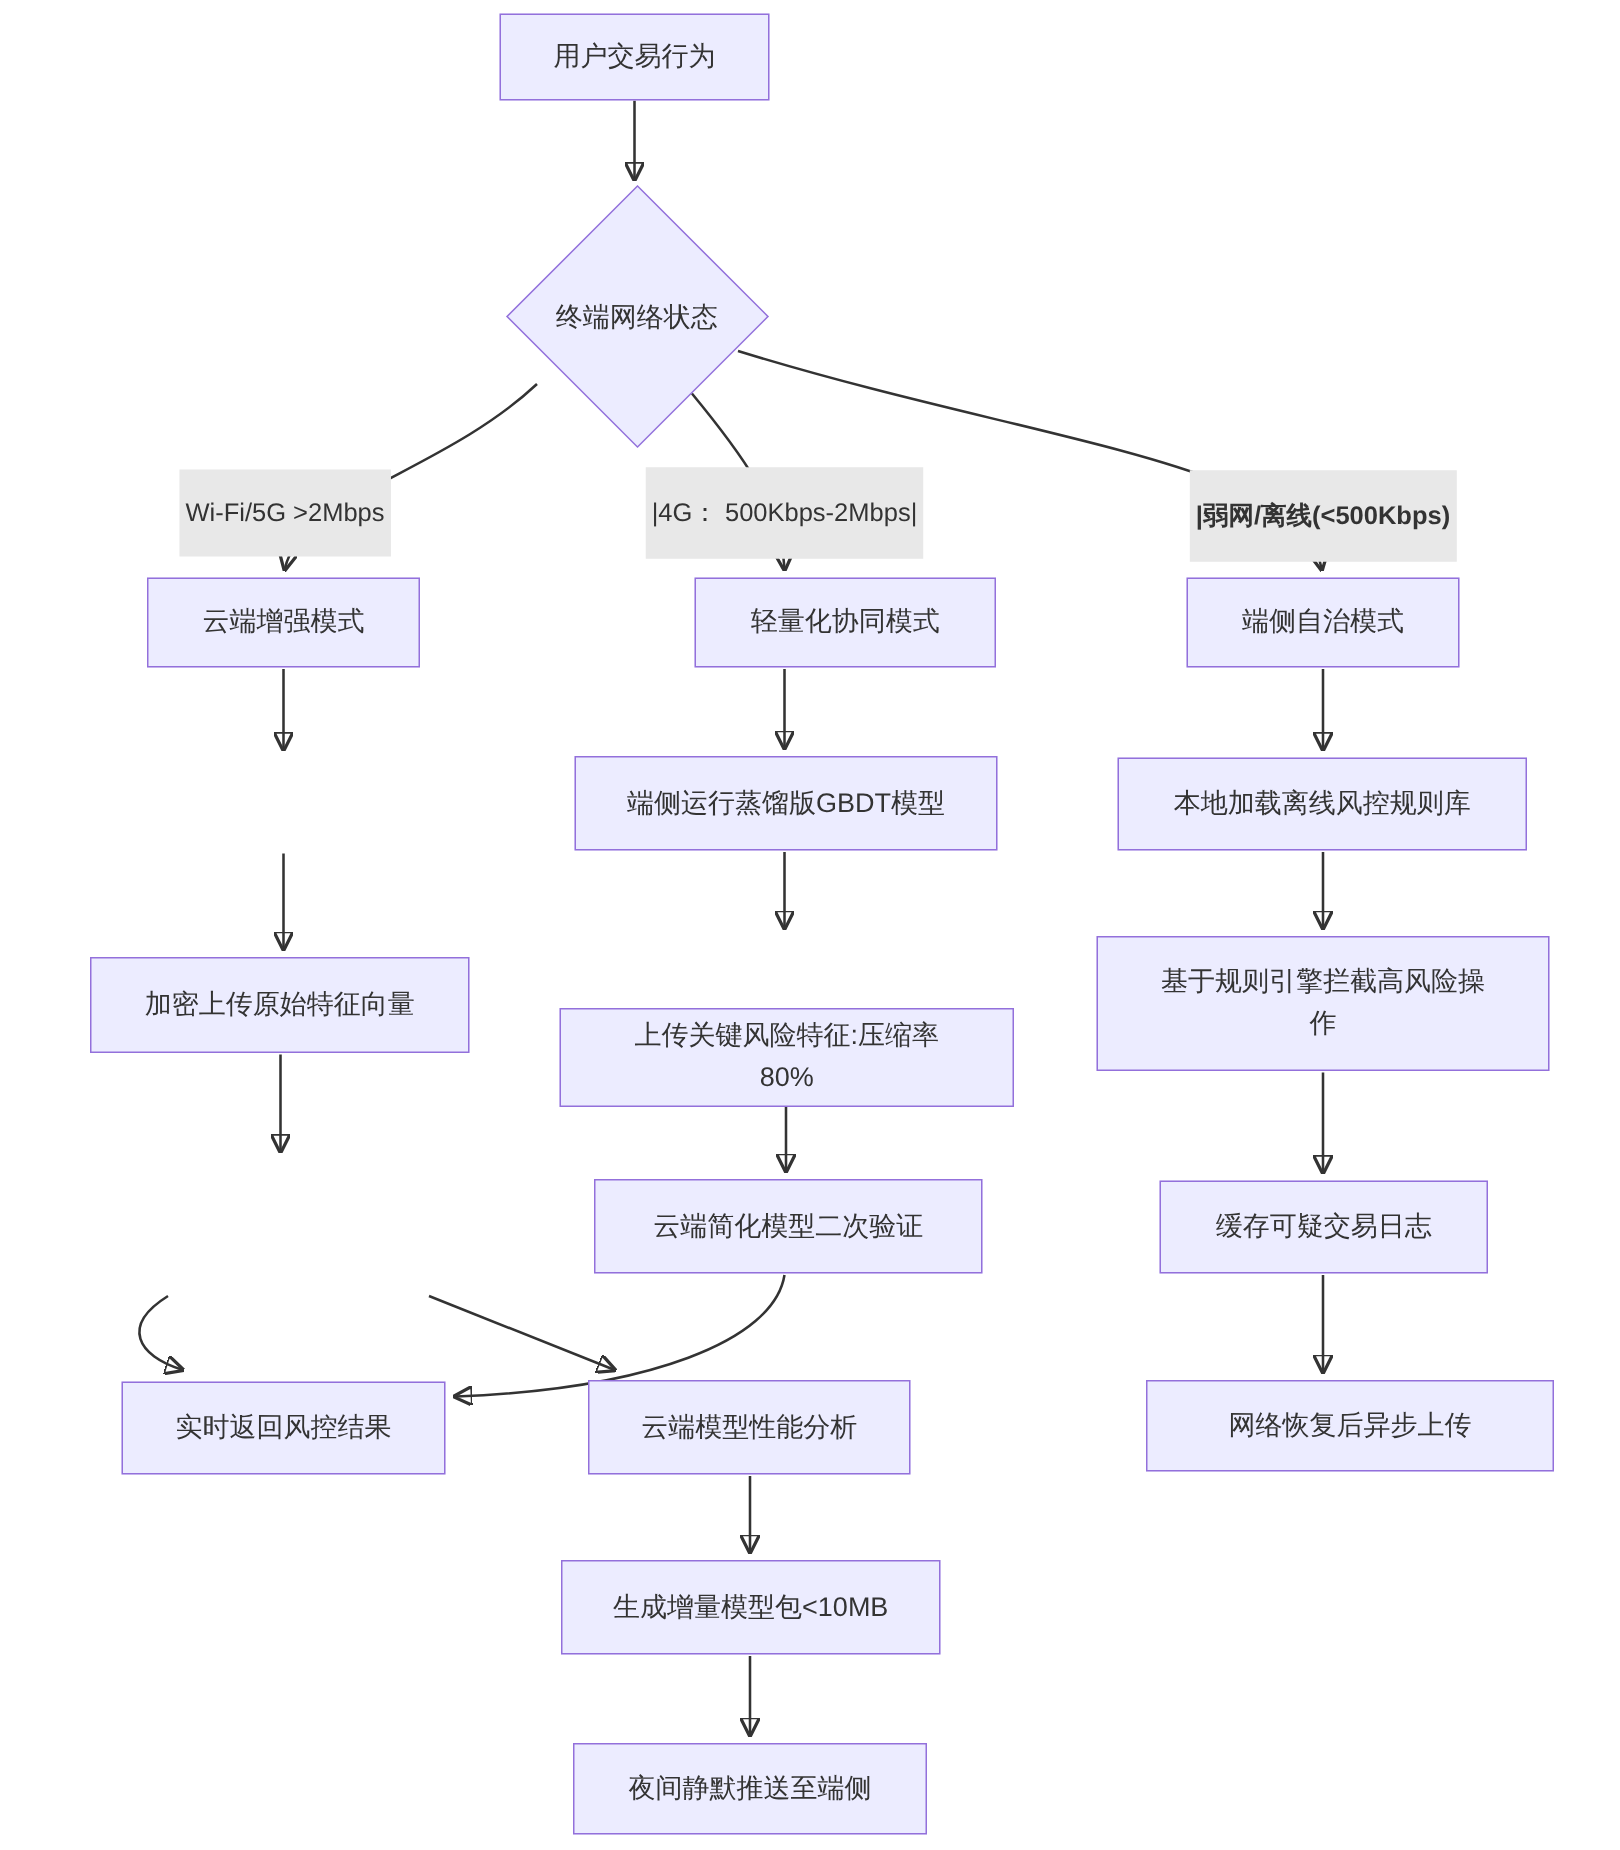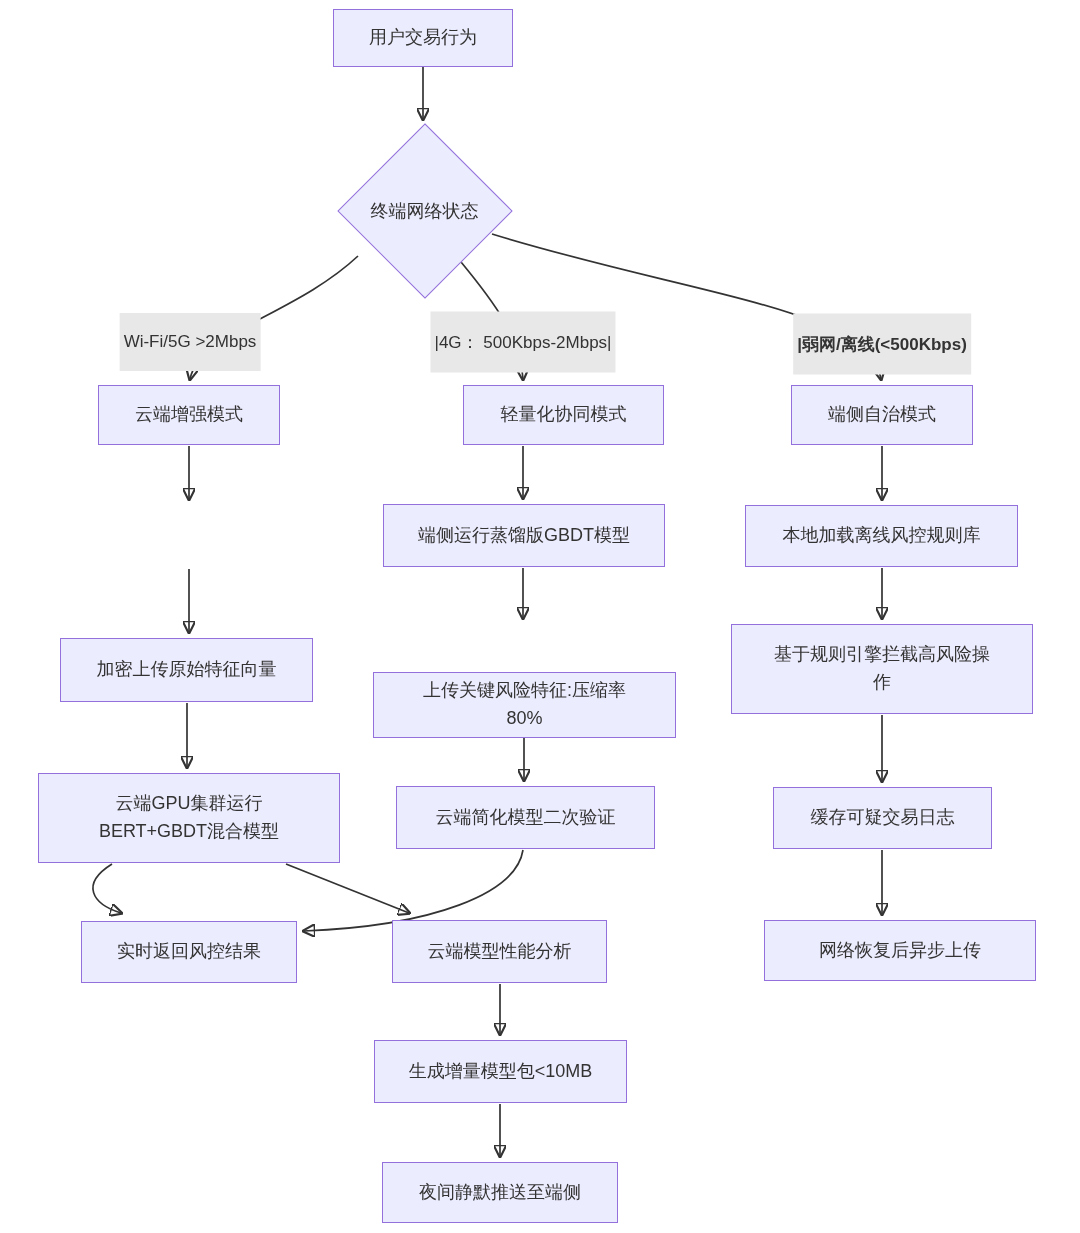--- a/index.html
+++ b/index.html
@@ -108,22 +108,20 @@
   <div class="node" style="left:745px;top:505px;width:273px;height:62px;">本地加载离线风控规则库</div>
 
   <div class="node" style="left:60px;top:638px;width:253px;height:64px;">加密上传原始特征向量</div>
 
   <div class="node" style="left:373px;top:624px;width:303px;height:66px;margin-top:48px;">上传关键风险特征:压缩率
 80%</div>
 
   <div class="node" style="left:731px;top:624px;width:302px;height:90px;">基于规则引擎拦截高风险操
 作</div>
 
-  <div class="node" style="left:38px;top:773px;width:302px;height:90px;">云端GPU集群运行
-BERT+GBDT混合模型</div>
 
   <div class="node" style="left:396px;top:786px;width:259px;height:63px;">云端简化模型二次验证</div>
 
   <div class="node" style="left:773px;top:787px;width:219px;height:62px;">缓存可疑交易日志</div>
 
   <div class="node" style="left:81px;top:921px;width:216px;height:62px;">实时返回风控结果</div>
 
   <div class="node" style="left:392px;top:920px;width:215px;height:63px;">云端模型性能分析</div>
 
   <div class="node" style="left:764px;top:920px;width:272px;height:61px;">网络恢复后异步上传</div>

